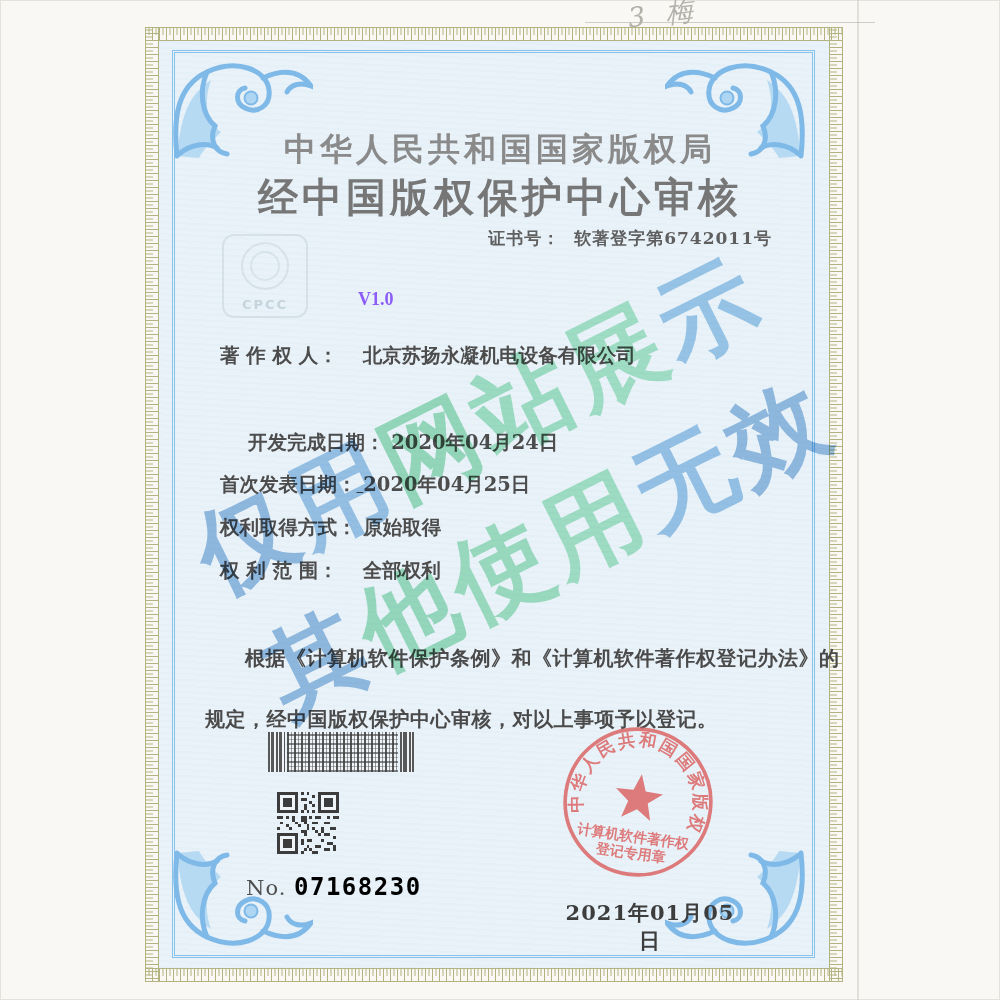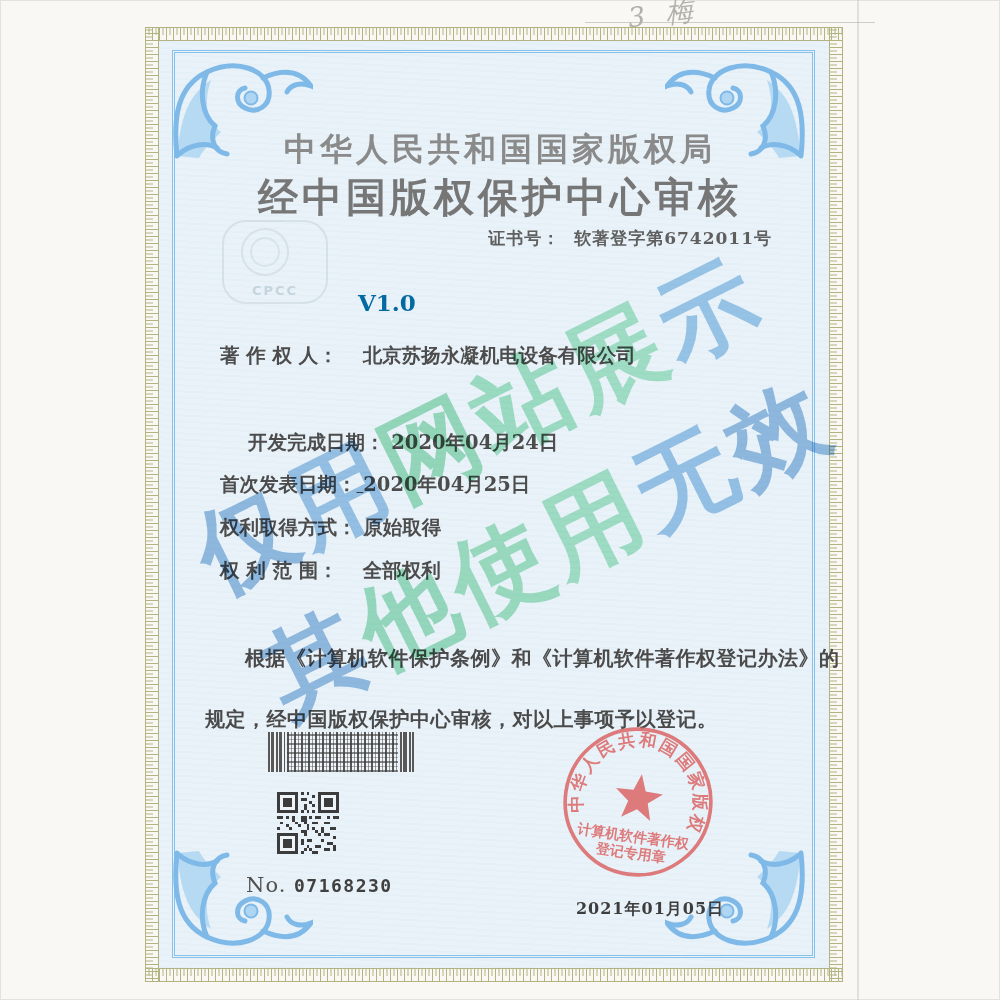--- a/index.html
+++ b/index.html
@@ -47,63 +47,63 @@
     border:3px double #86c2ec;box-sizing:border-box;}
 
   
   .fl{position:absolute;width:150px;height:105px;}
   .fl-tl{left:163px;top:56px;}
   .fl-tr{left:665px;top:56px;transform:scaleX(-1);}
   .fl-bl{left:163px;top:848px;transform:scaleY(-1);}
   .fl-br{left:665px;top:848px;transform:scale(-1,-1);}
 
   
-  .ghost{position:absolute;left:222px;top:220px;width:82px;height:80px;border:2px solid rgba(186,201,211,.40);
-    border-radius:24px;padding-left:20px;}
+  .ghost{position:absolute;left:222px;top:234px;width:82px;height:80px;border:2px solid rgba(186,201,211,.40);
+    border-radius:12px;}
   .ghost .gc{position:absolute;left:17px;top:6px;width:44px;height:44px;border:2px solid rgba(186,201,211,.38);border-radius:50%;}
   .ghost .gc2{position:absolute;left:26px;top:15px;width:26px;height:26px;border:2px solid rgba(186,201,211,.34);border-radius:50%;}
   .ghost .gt{position:absolute;left:0;right:0;bottom:4px;text-align:center;font-size:13px;letter-spacing:2px;
     color:rgba(176,193,205,.62);font-family:"DejaVu Sans",sans-serif;font-weight:bold;}
 
   
   .t-authority{position:absolute;left:0;top:128px;width:1000px;text-align:center;
     font-size:32px;font-weight:bold;letter-spacing:4px;color:#8a8a8a;}
   .t-title{position:absolute;left:0;top:170px;width:1000px;text-align:center;
     font-size:40px;font-weight:bold;letter-spacing:4px;color:#767676;}
   .certline{position:absolute;left:400px;top:227px;width:372px;text-align:right;
     font-size:17px;font-weight:bold;color:#5f5f5f;letter-spacing:1px;}
   .certline .sp{display:inline-block;width:14px;}
 
   .frow{position:absolute;left:220px;width:600px;font-size:19.5px;font-weight:bold;color:#4c4c4c;}
   .flabel{display:inline-block;min-width:136px;}
   .fvalue{display:inline-block;}
   .r1{top:261px;} .r1b{top:289px;left:358px;} .r2{top:342px;}
   .r3{top:429px;margin-left:28px;} .r4{top:471px;text-decoration:underline;} .r5{top:514px;} .r6{top:557px;} .r7{top:599px;}
-  .v2{position:absolute;font-size:23px;font-weight:bold;color:#0369a1;}
+  .v2{position:absolute;font-size:18px;font-weight:bold;color:#8b5cf6;font-family:Liberation Serif, serif;}
 
   .stmt{position:absolute;left:205px;width:620px;font-size:20px;font-weight:bold;color:#4a4a4a;
     letter-spacing:.5px;white-space:nowrap;}
   .stmt1{top:645px;text-indent:40px;} .stmt2{top:698px;margin-top:8px;}
 
   
   .barcode{position:absolute;left:268px;top:732px;width:146px;height:40px;display:flex;}
   .bc-end{width:17px;background:repeating-linear-gradient(90deg,#585858 0 2px,#eef4f8 2px 3px,#585858 3px 6px,#eef4f8 6px 8px);}
   .bc-end.right{width:14px;background:repeating-linear-gradient(90deg,#585858 0 1.5px,#eef4f8 1.5px 3px,#585858 3px 7px,#eef4f8 7px 9px);}
   .bc-mid{flex:1;margin:0 2px;background:
       repeating-linear-gradient(90deg,rgba(60,60,60,.85) 0 2px,transparent 2px 4px,rgba(60,60,60,.5) 4px 5px,transparent 5px 7px),
       repeating-linear-gradient(0deg,rgba(60,60,60,.6) 0 2px,transparent 2px 5px,rgba(60,60,60,.35) 5px 6px,transparent 6px 9px),
       #eef4f8;}
   .qr{position:absolute;left:277px;top:792px;width:62px;height:62px;}
 
   .serial{position:absolute;left:246px;top:873px;font-size:21px;color:#4f4f4f;letter-spacing:1px;}
-  .serial .num{color:#404040;font-family:"DejaVu Sans Mono",monospace;font-size:18px;letter-spacing:1.5px;font-weight:bold;}
+  .serial .num{color:#000000;font-family:"DejaVu Sans Mono",monospace;font-size:24px;letter-spacing:1.5px;font-weight:bold;}
 
   .seal{position:absolute;left:560px;top:724px;width:156px;height:156px;transform:rotate(8deg);opacity:.88;}
   .issuedate{position:absolute;left:555px;top:899px;width:190px;text-align:center;
-    font-size:16px;font-weight:bold;color:#3d3d3d;letter-spacing:1px;}
+    font-size:21px;font-weight:bold;color:#3d3d3d;letter-spacing:1px;}
 
   
   .watermark{position:absolute;left:194px;top:316px;width:760px;transform:rotate(-26.5deg);
     font-family:"DejaVu Sans","Liberation Sans",sans-serif;font-weight:900;
     font-size:97px;line-height:140px;letter-spacing:6px;white-space:nowrap;
     mix-blend-mode:multiply;opacity:.62;pointer-events:none;}
   .wm2{margin-left:8px;}
 </style>
 </head>
 <body>

